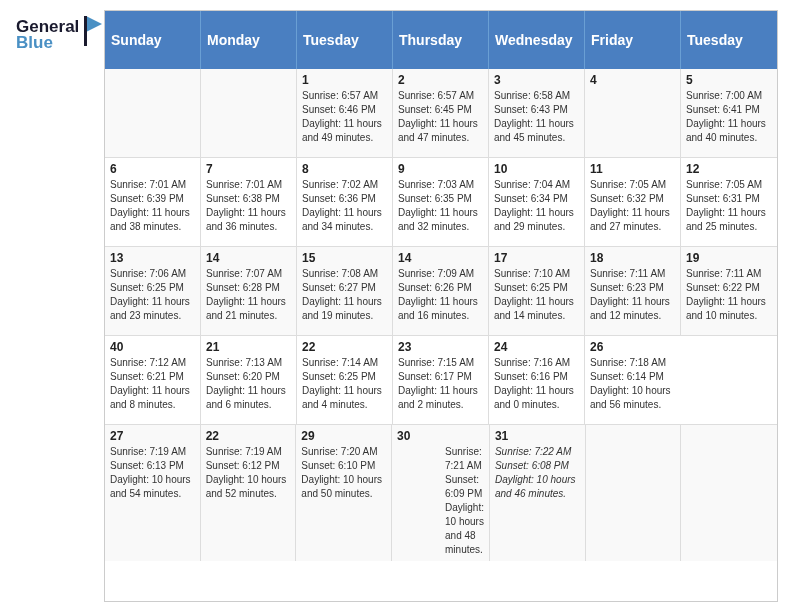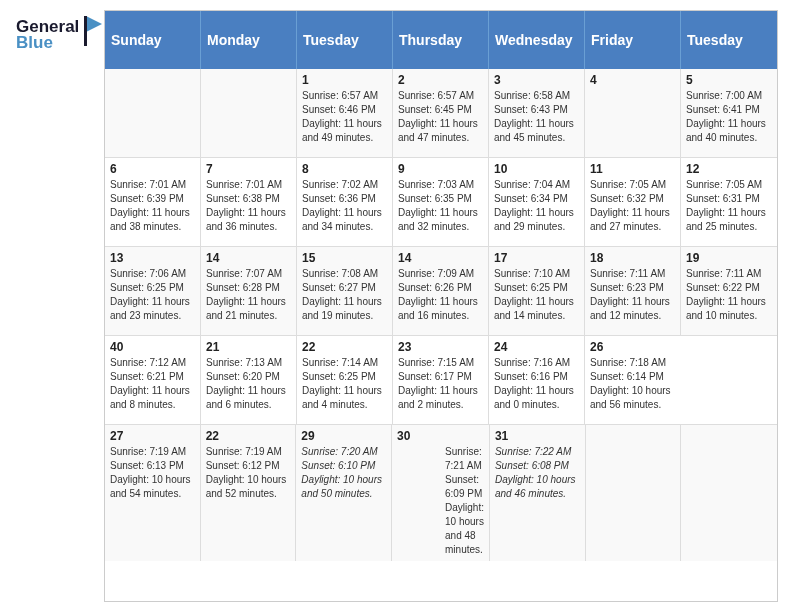--- a/index.html
+++ b/index.html
@@ -294,21 +294,21 @@
 Daylight: 10 hours and 54 minutes.</div>
           </div>
           <div class="cal-cell">
             <div class="day-num">22</div>
             <div class="cell-info" style="white-space: pre-wrap;">Sunrise: 7:19 AM
 Sunset: 6:12 PM
 Daylight: 10 hours and 52 minutes.</div>
           </div>
           <div class="cal-cell">
             <div class="day-num">29</div>
-            <div class="cell-info" style="white-space: pre-wrap; font-style: italic;">Sunrise: 7:20 AM
+            <div class="cell-info" style="white-space: pre-wrap;">Sunrise: 7:20 AM
 Sunset: 6:10 PM
 Daylight: 10 hours and 50 minutes.</div>
           </div>
           <div class="cal-cell">
             <div class="day-num">30</div>
             <div class="cell-info" style="white-space: pre-wrap; margin-left: 48px;">Sunrise: 7:21 AM
 Sunset: 6:09 PM
 Daylight: 10 hours and 48 minutes.</div>
           </div>
           <div class="cal-cell">

